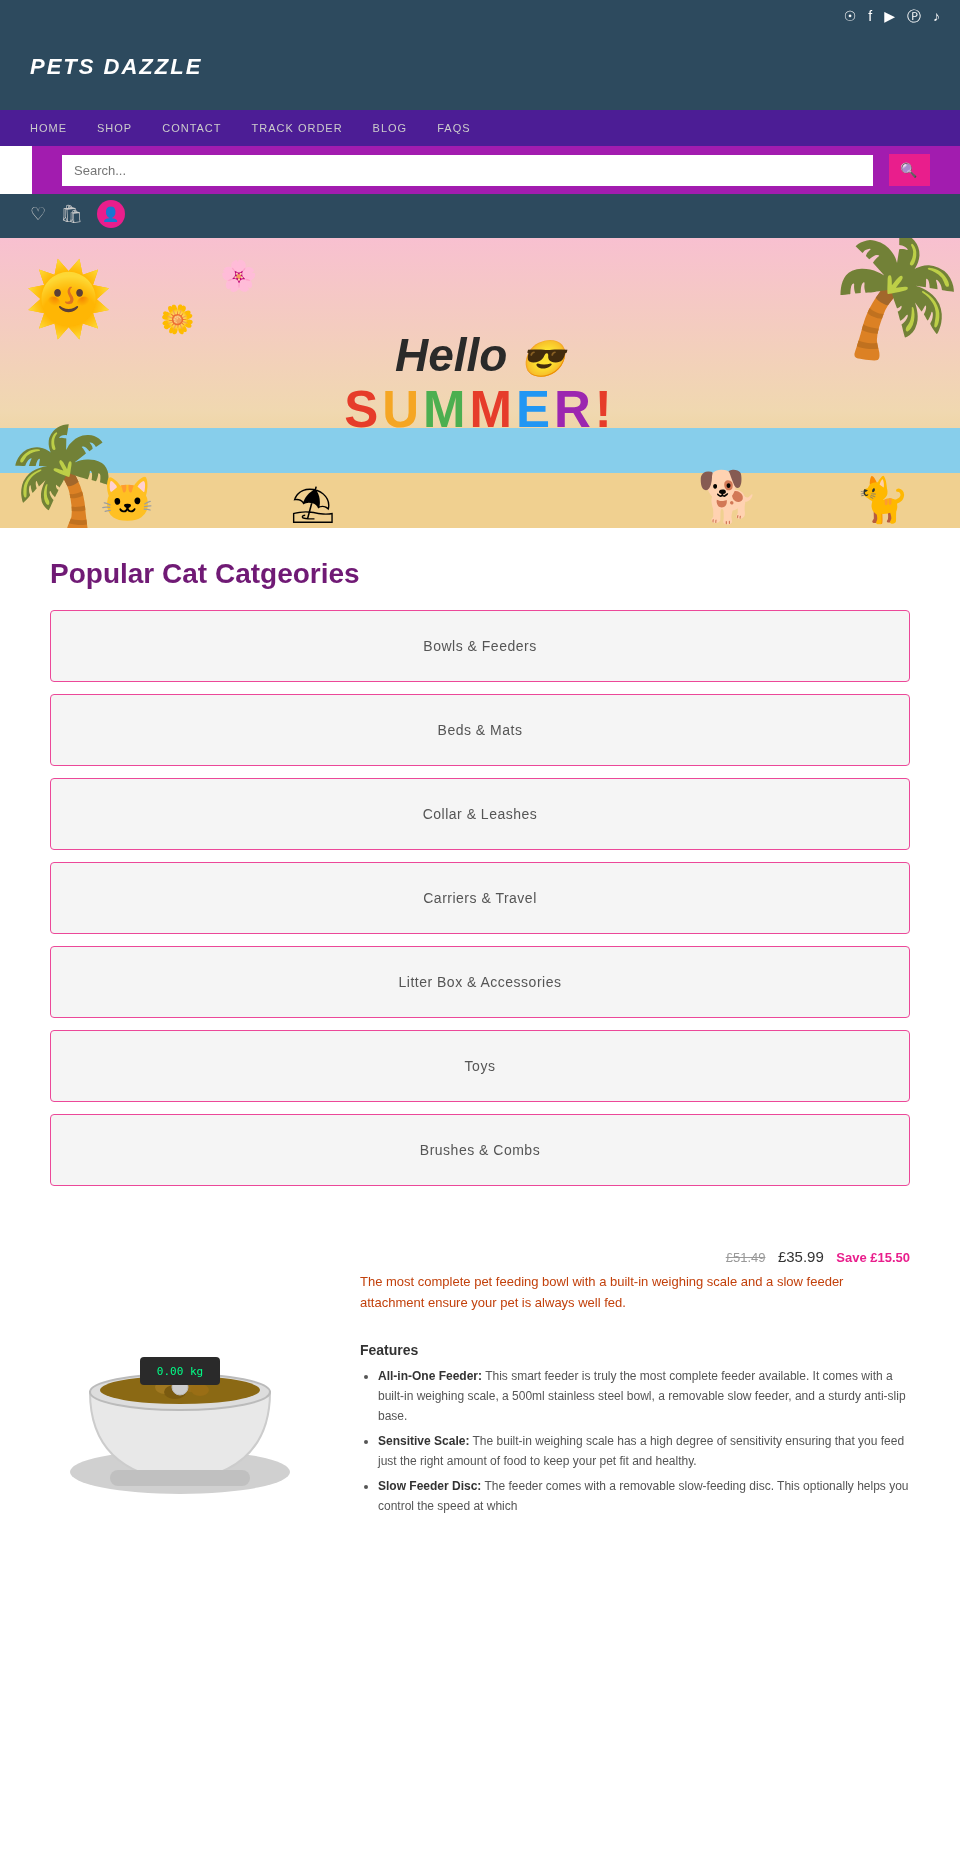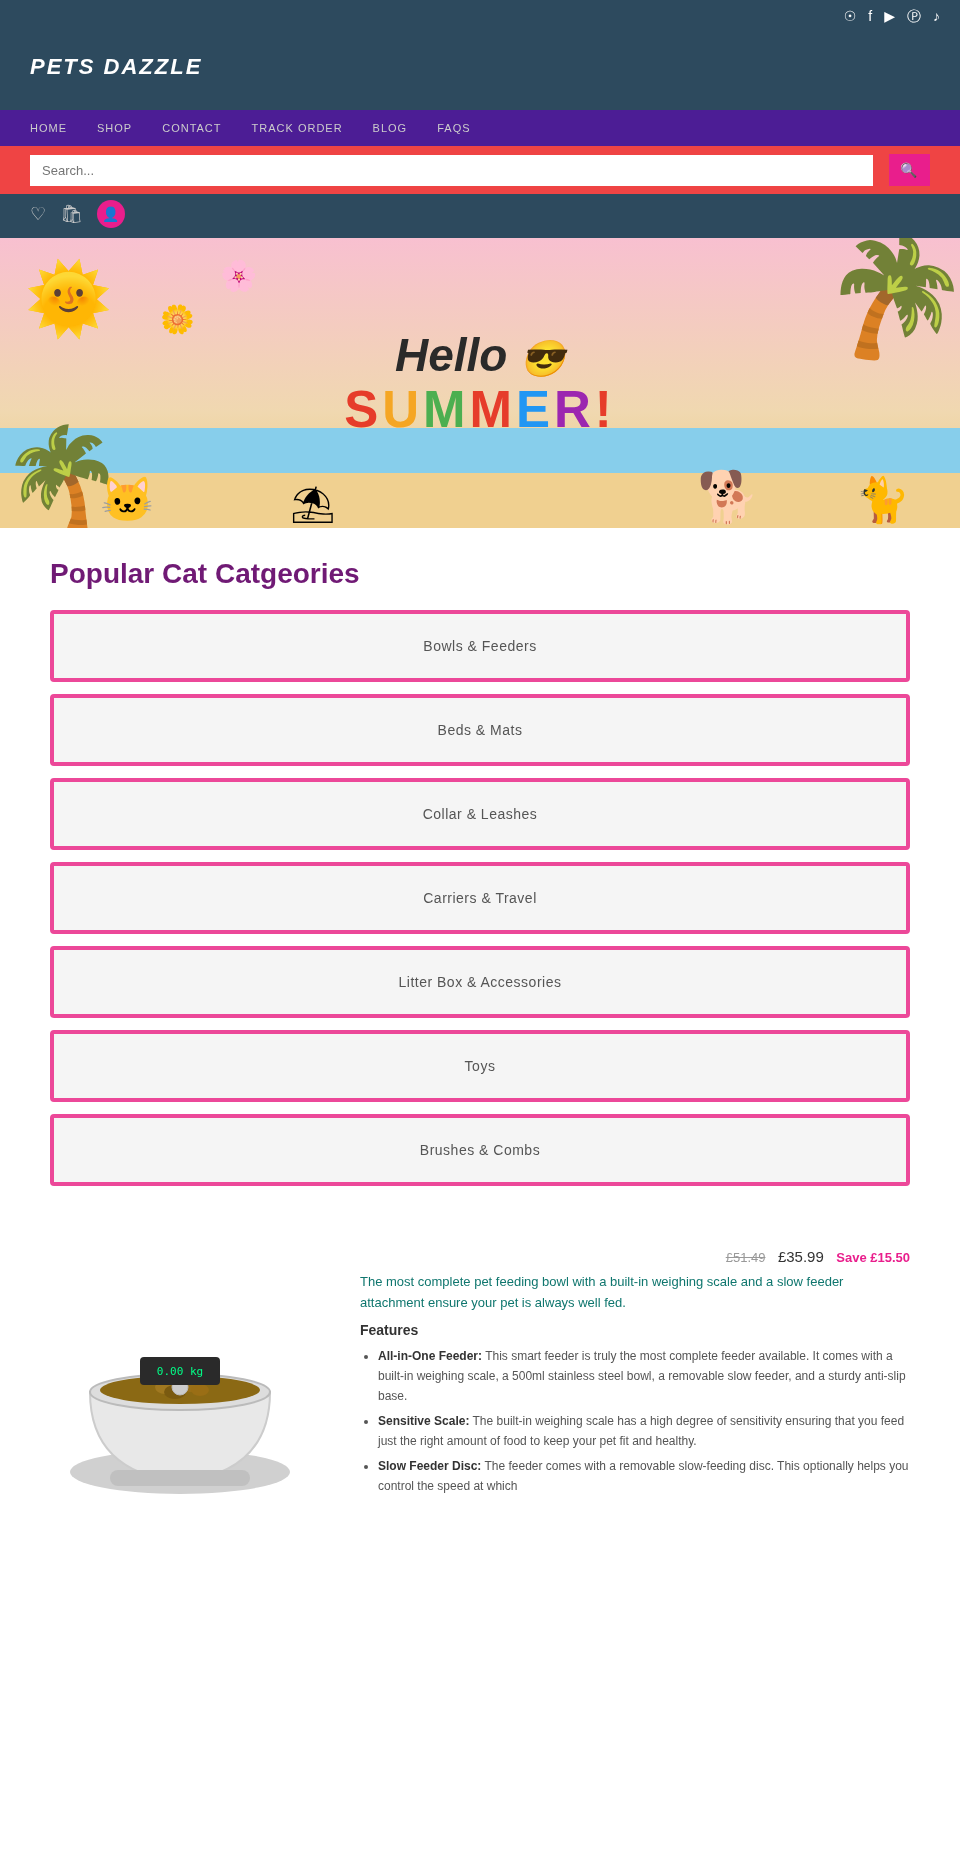--- a/index.html
+++ b/index.html
@@ -47,25 +47,26 @@
       color: #ccc;
       text-decoration: none;
       font-size: 11px;
       letter-spacing: 1px;
       padding: 12px 0;
       text-transform: uppercase;
     }
 
     
     .search-bar {
-      background: #ef4444;
+      background: #a21caf;
       padding: 8px 30px;
       display: flex;
       align-items: center;
       gap: 16px;
+      margin-left: 32px;
     }
     .search-bar input {
       flex: 1;
       padding: 8px 12px;
       border: none;
       font-size: 13px;
       outline: none;
       background: #fff;
     }
     .search-btn {
@@ -125,21 +126,21 @@
     }
     .categories-title {
       font-size: 28px;
       font-weight: bold;
       color: #701a75;
       margin-bottom: 20px;
     }
     .category-card {
       width: 100%;
       background: #f5f5f5;
-      border: 4px solid #ec4899;
+      border: 1px solid #ec4899;
       border-radius: 4px;
       margin-bottom: 12px;
       display: flex;
       align-items: center;
       justify-content: center;
       min-height: 72px;
       cursor: pointer;
       text-align: center;
     }
     .category-card span {
@@ -184,23 +185,23 @@
     }
     .product-info { flex: 1; }
     .product-title {
       font-size: 28px;
       font-weight: bold;
       color: #333;
       margin-bottom: 14px;
     }
     .product-desc {
       font-size: 13px;
-      color: #0f766e;
+      color: #c2410c;
       line-height: 1.6;
-      margin-bottom: 8px;
+      margin-bottom: 28px;
     }
     .features-title {
       font-size: 14px;
       font-weight: bold;
       color: #333;
       margin-bottom: 8px;
     }
     .features-list {
       list-style: disc;
       padding-left: 18px;

